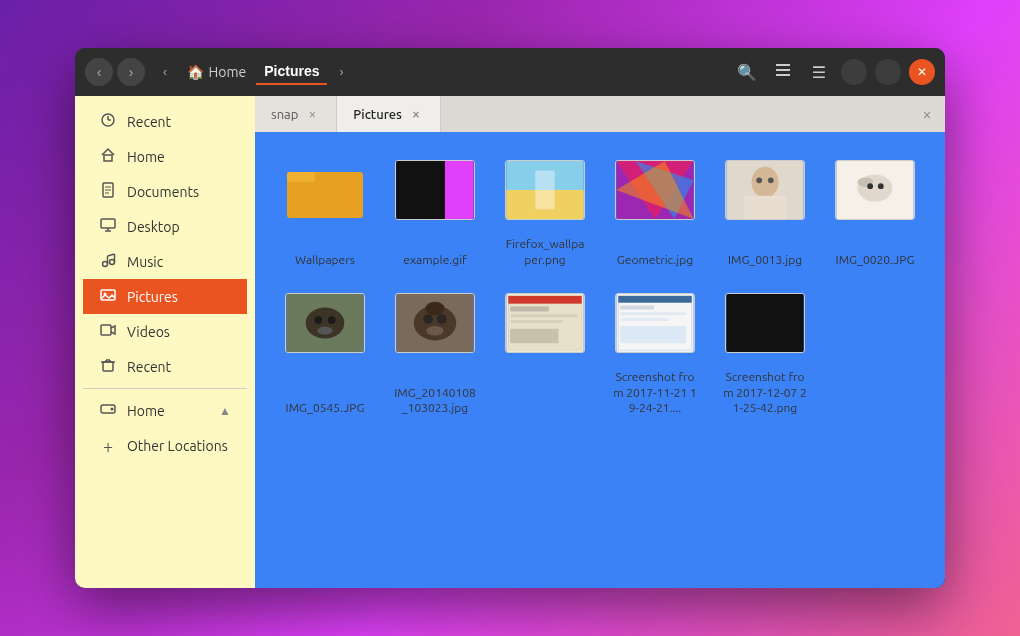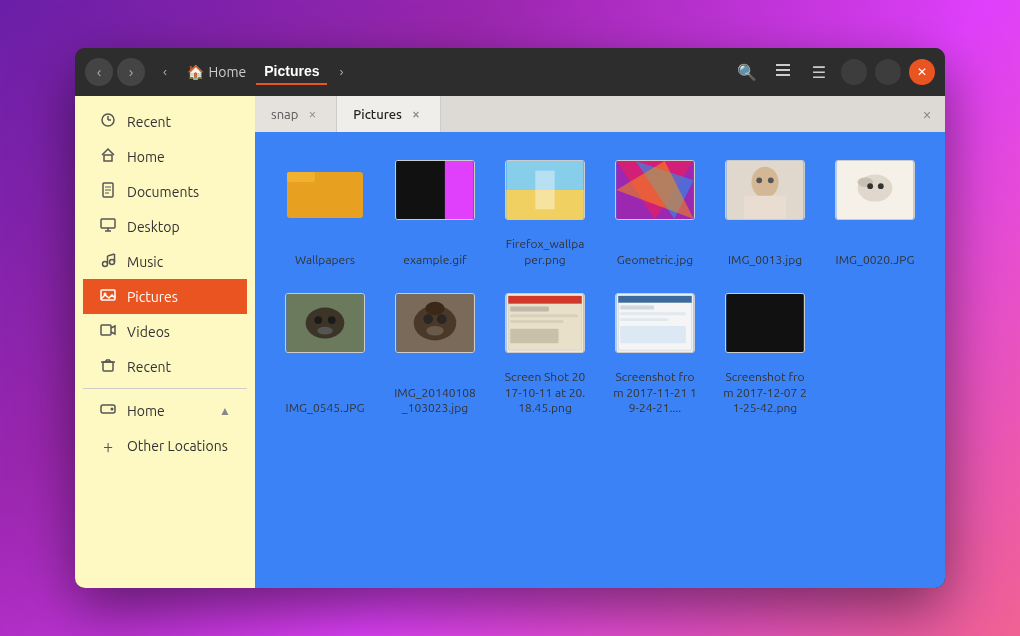--- a/index.html
+++ b/index.html
@@ -559,21 +559,20 @@
             <svg viewBox="0 0 80 60" xmlns="http://www.w3.org/2000/svg">
               <rect width="80" height="60" fill="#f0e8d0"></rect>
               <rect x="2" y="2" width="76" height="56" fill="#e8e0c8" stroke="#ccc" stroke-width="0.5"></rect>
               <rect x="2" y="2" width="76" height="8" fill="#d0382a"></rect>
               <rect x="4" y="13" width="40" height="5" fill="#c0b8a8" rx="1"></rect>
               <rect x="4" y="21" width="70" height="3" fill="#d8d0b8" rx="1"></rect>
               <rect x="4" y="27" width="55" height="3" fill="#d8d0b8" rx="1"></rect>
               <rect x="4" y="36" width="50" height="15" fill="#c8c0a8" rx="1"></rect>
             </svg>
           </div>
-          <span class="file-name">Screen Shot 2017-10-11 at 20.18.45.png</span>
         </div>
 
         <div class="file-item">
           <div class="file-thumb" style="border:1px solid #ccc;">
             <svg viewBox="0 0 80 60" xmlns="http://www.w3.org/2000/svg">
               <rect width="80" height="60" fill="#e8f0f8"></rect>
               <rect x="2" y="2" width="76" height="56" fill="#f5f5f5" stroke="#ccc" stroke-width="0.5"></rect>
               <rect x="2" y="2" width="76" height="7" fill="#3d6a9a"></rect>
               <rect x="4" y="12" width="35" height="4" fill="#d0d8e0" rx="1"></rect>
               <rect x="4" y="19" width="68" height="3" fill="#e0e8f0" rx="1"></rect>

